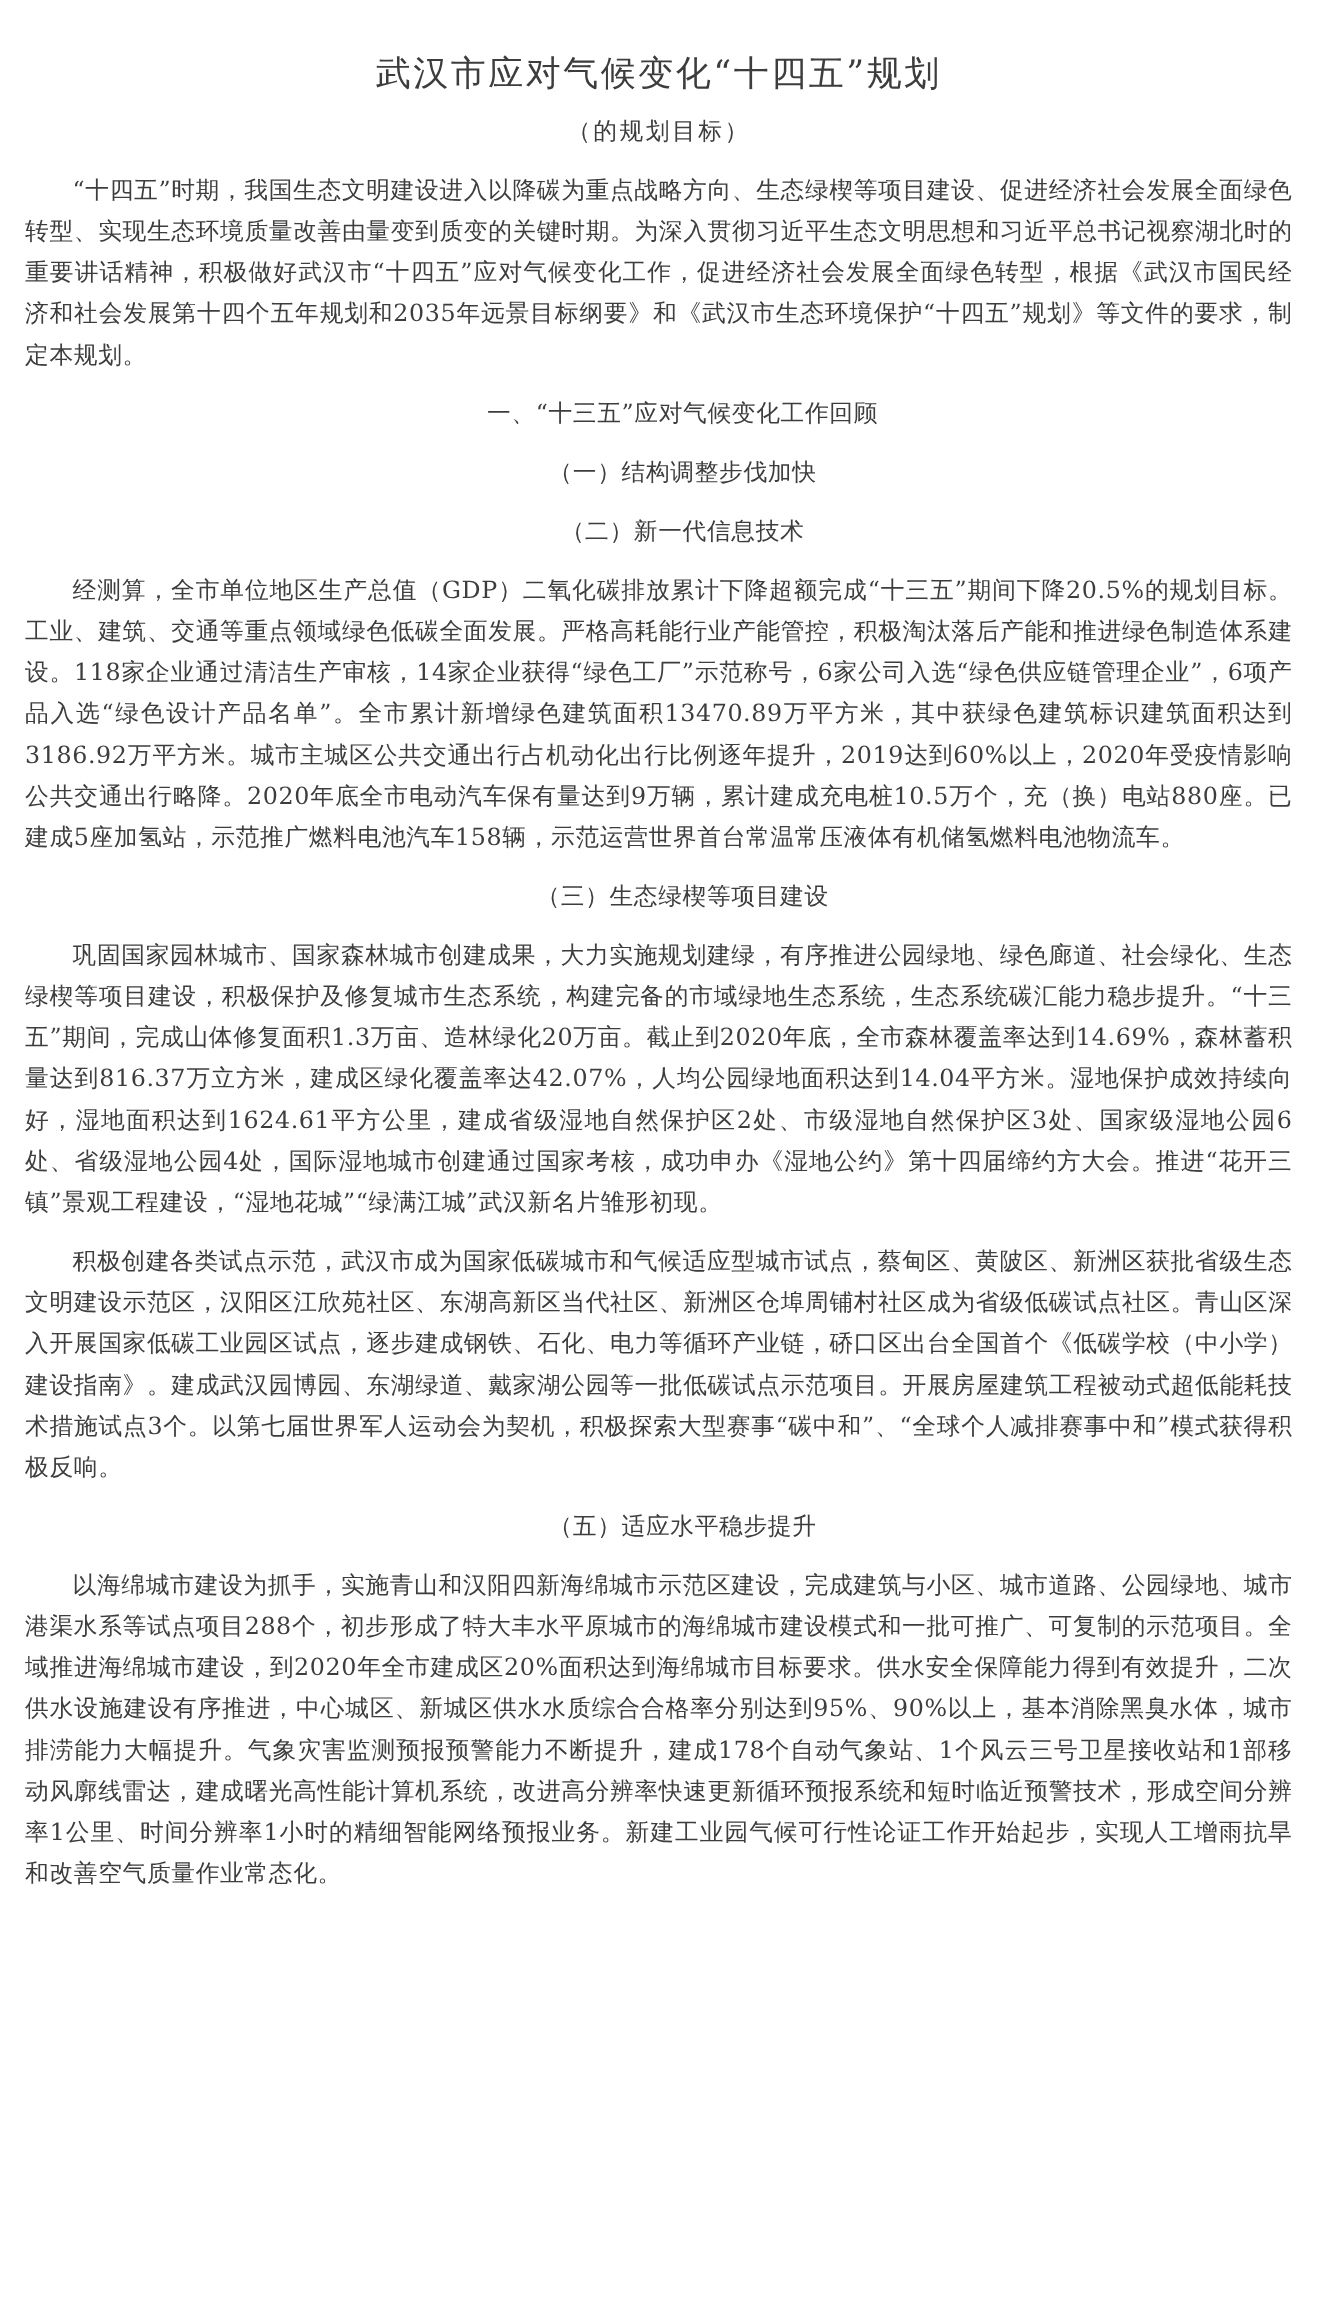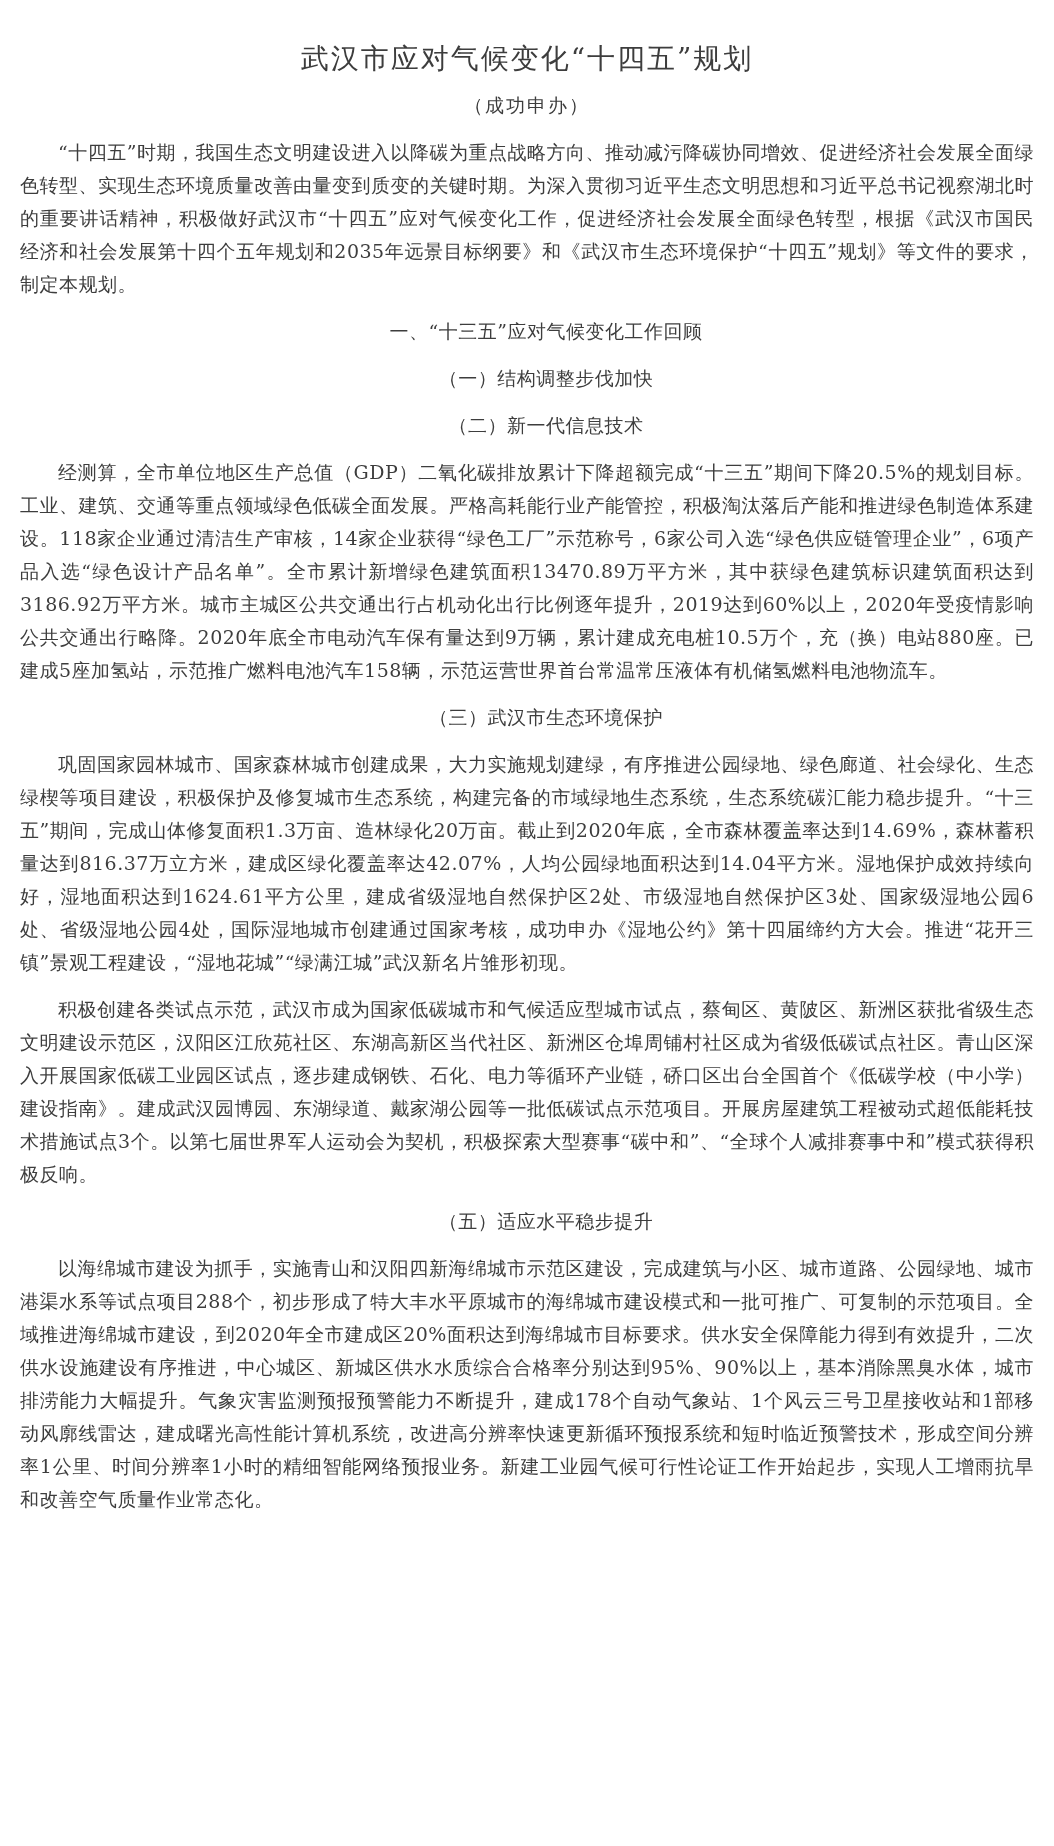--- a/index.html
+++ b/index.html
@@ -46,32 +46,32 @@
     margin: 14px 0;
     text-indent: 2em;
     text-align: center;
   }
 </style>
 </head>
 <body>
 
 <div class="page">
   <h1 class="doc-title">武汉市应对气候变化“十四五”规划</h1>
-  <p class="doc-subtitle">（成功申办）</p>
+  <p class="doc-subtitle">（的规划目标）</p>
 
-  <p class="para">“十四五”时期，我国生态文明建设进入以降碳为重点战略方向、推动减污降碳协同增效、促进经济社会发展全面绿色转型、实现生态环境质量改善由量变到质变的关键时期。为深入贯彻习近平生态文明思想和习近平总书记视察湖北时的重要讲话精神，积极做好武汉市“十四五”应对气候变化工作，促进经济社会发展全面绿色转型，根据《武汉市国民经济和社会发展第十四个五年规划和2035年远景目标纲要》和《武汉市生态环境保护“十四五”规划》等文件的要求，制定本规划。</p>
+  <p class="para">“十四五”时期，我国生态文明建设进入以降碳为重点战略方向、生态绿楔等项目建设、促进经济社会发展全面绿色转型、实现生态环境质量改善由量变到质变的关键时期。为深入贯彻习近平生态文明思想和习近平总书记视察湖北时的重要讲话精神，积极做好武汉市“十四五”应对气候变化工作，促进经济社会发展全面绿色转型，根据《武汉市国民经济和社会发展第十四个五年规划和2035年远景目标纲要》和《武汉市生态环境保护“十四五”规划》等文件的要求，制定本规划。</p>
 
   <h2 class="chapter-heading">一、“十三五”应对气候变化工作回顾</h2>
 
   <h3 class="section-heading">（一）结构调整步伐加快</h3>
 
   <h3 class="section-heading">（二）新一代信息技术</h3>
   <p class="para">经测算，全市单位地区生产总值（GDP）二氧化碳排放累计下降超额完成“十三五”期间下降20.5%的规划目标。工业、建筑、交通等重点领域绿色低碳全面发展。严格高耗能行业产能管控，积极淘汰落后产能和推进绿色制造体系建设。118家企业通过清洁生产审核，14家企业获得“绿色工厂”示范称号，6家公司入选“绿色供应链管理企业”，6项产品入选“绿色设计产品名单”。全市累计新增绿色建筑面积13470.89万平方米，其中获绿色建筑标识建筑面积达到3186.92万平方米。城市主城区公共交通出行占机动化出行比例逐年提升，2019达到60%以上，2020年受疫情影响公共交通出行略降。2020年底全市电动汽车保有量达到9万辆，累计建成充电桩10.5万个，充（换）电站880座。已建成5座加氢站，示范推广燃料电池汽车158辆，示范运营世界首台常温常压液体有机储氢燃料电池物流车。</p>
 
-  <h3 class="section-heading">（三）武汉市生态环境保护</h3>
+  <h3 class="section-heading">（三）生态绿楔等项目建设</h3>
   <p class="para">巩固国家园林城市、国家森林城市创建成果，大力实施规划建绿，有序推进公园绿地、绿色廊道、社会绿化、生态绿楔等项目建设，积极保护及修复城市生态系统，构建完备的市域绿地生态系统，生态系统碳汇能力稳步提升。“十三五”期间，完成山体修复面积1.3万亩、造林绿化20万亩。截止到2020年底，全市森林覆盖率达到14.69%，森林蓄积量达到816.37万立方米，建成区绿化覆盖率达42.07%，人均公园绿地面积达到14.04平方米。湿地保护成效持续向好，湿地面积达到1624.61平方公里，建成省级湿地自然保护区2处、市级湿地自然保护区3处、国家级湿地公园6处、省级湿地公园4处，国际湿地城市创建通过国家考核，成功申办《湿地公约》第十四届缔约方大会。推进“花开三镇”景观工程建设，“湿地花城”“绿满江城”武汉新名片雏形初现。</p>
 
   <p class="para">积极创建各类试点示范，武汉市成为国家低碳城市和气候适应型城市试点，蔡甸区、黄陂区、新洲区获批省级生态文明建设示范区，汉阳区江欣苑社区、东湖高新区当代社区、新洲区仓埠周铺村社区成为省级低碳试点社区。青山区深入开展国家低碳工业园区试点，逐步建成钢铁、石化、电力等循环产业链，硚口区出台全国首个《低碳学校（中小学）建设指南》。建成武汉园博园、东湖绿道、戴家湖公园等一批低碳试点示范项目。开展房屋建筑工程被动式超低能耗技术措施试点3个。以第七届世界军人运动会为契机，积极探索大型赛事“碳中和”、“全球个人减排赛事中和”模式获得积极反响。</p>
 
   <h3 class="section-heading">（五）适应水平稳步提升</h3>
   <p class="para">以海绵城市建设为抓手，实施青山和汉阳四新海绵城市示范区建设，完成建筑与小区、城市道路、公园绿地、城市港渠水系等试点项目288个，初步形成了特大丰水平原城市的海绵城市建设模式和一批可推广、可复制的示范项目。全域推进海绵城市建设，到2020年全市建成区20%面积达到海绵城市目标要求。供水安全保障能力得到有效提升，二次供水设施建设有序推进，中心城区、新城区供水水质综合合格率分别达到95%、90%以上，基本消除黑臭水体，城市排涝能力大幅提升。气象灾害监测预报预警能力不断提升，建成178个自动气象站、1个风云三号卫星接收站和1部移动风廓线雷达，建成曙光高性能计算机系统，改进高分辨率快速更新循环预报系统和短时临近预警技术，形成空间分辨率1公里、时间分辨率1小时的精细智能网络预报业务。新建工业园气候可行性论证工作开始起步，实现人工增雨抗旱和改善空气质量作业常态化。</p>
 
 </div>
 
 </body></html>

